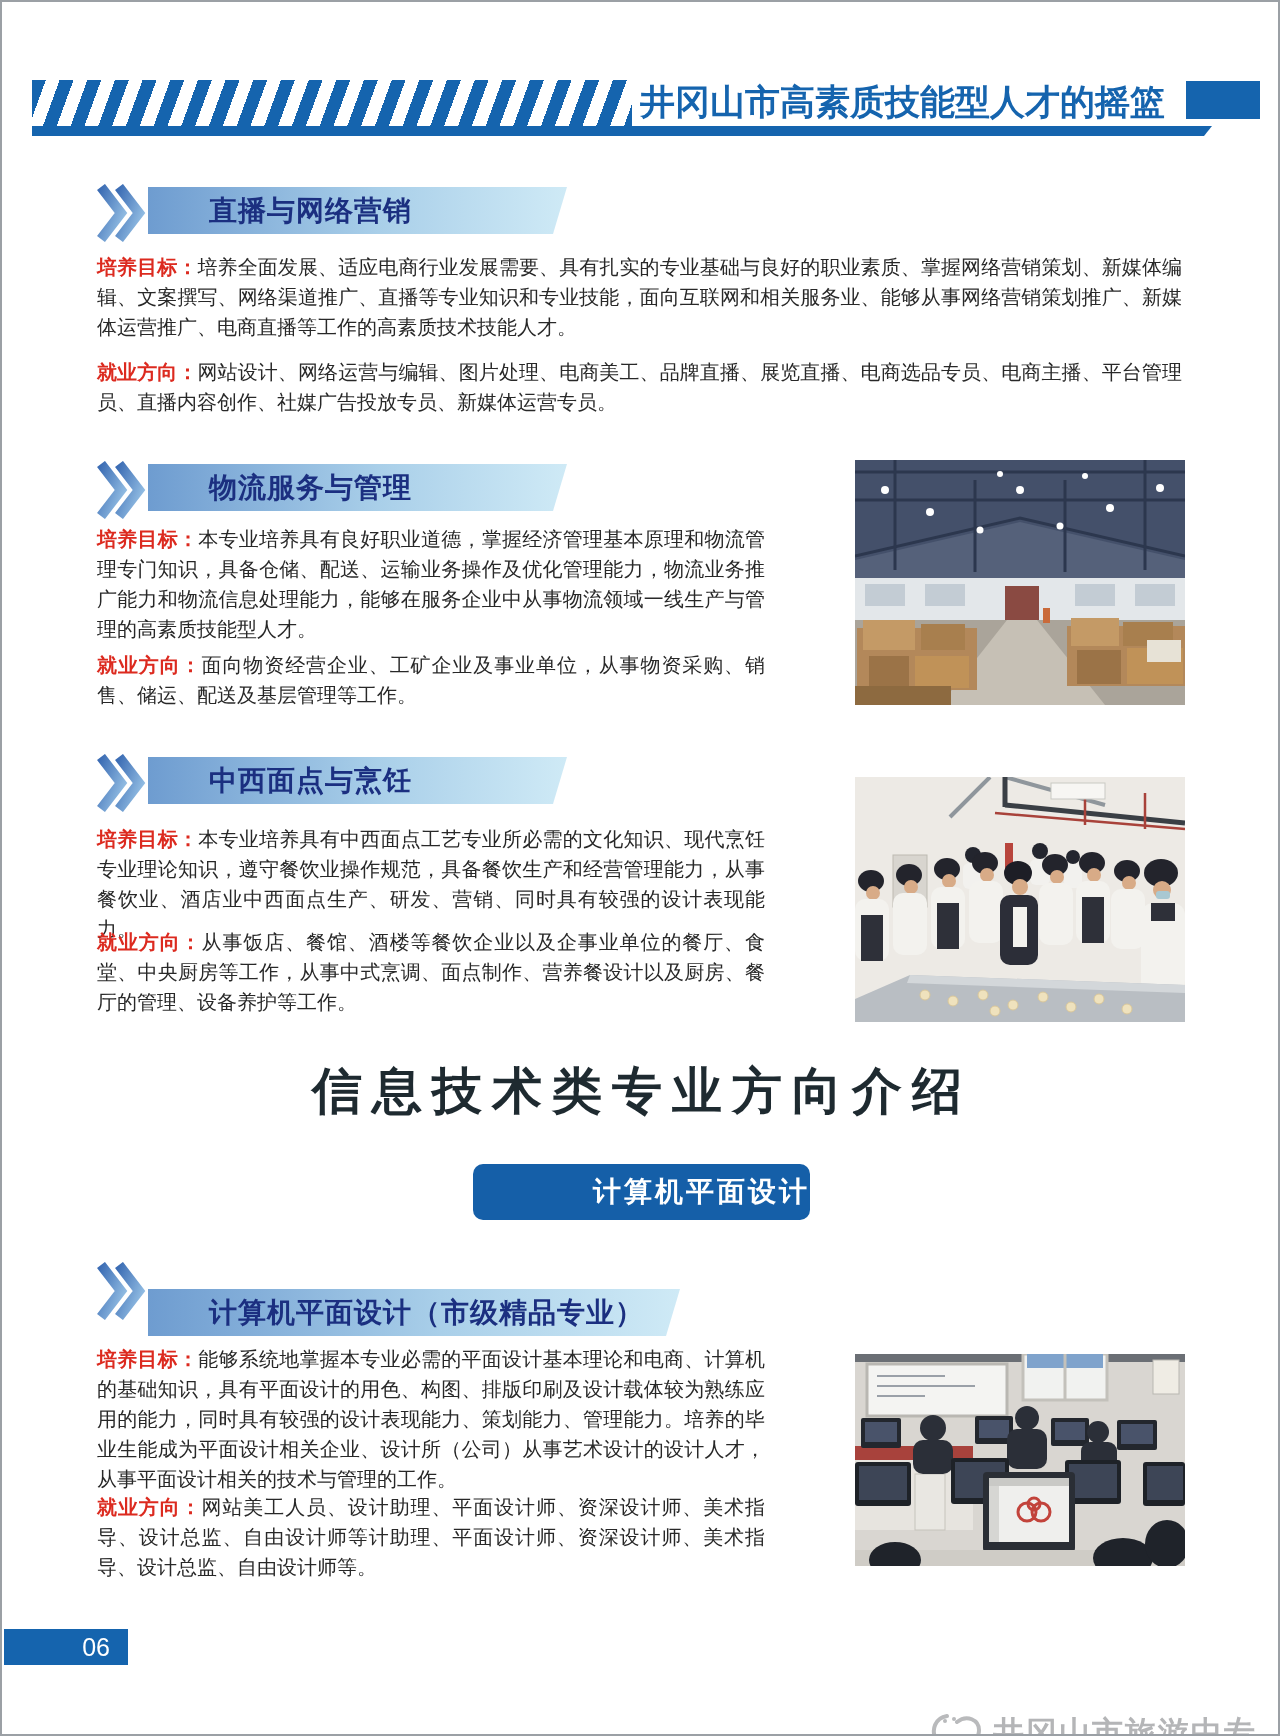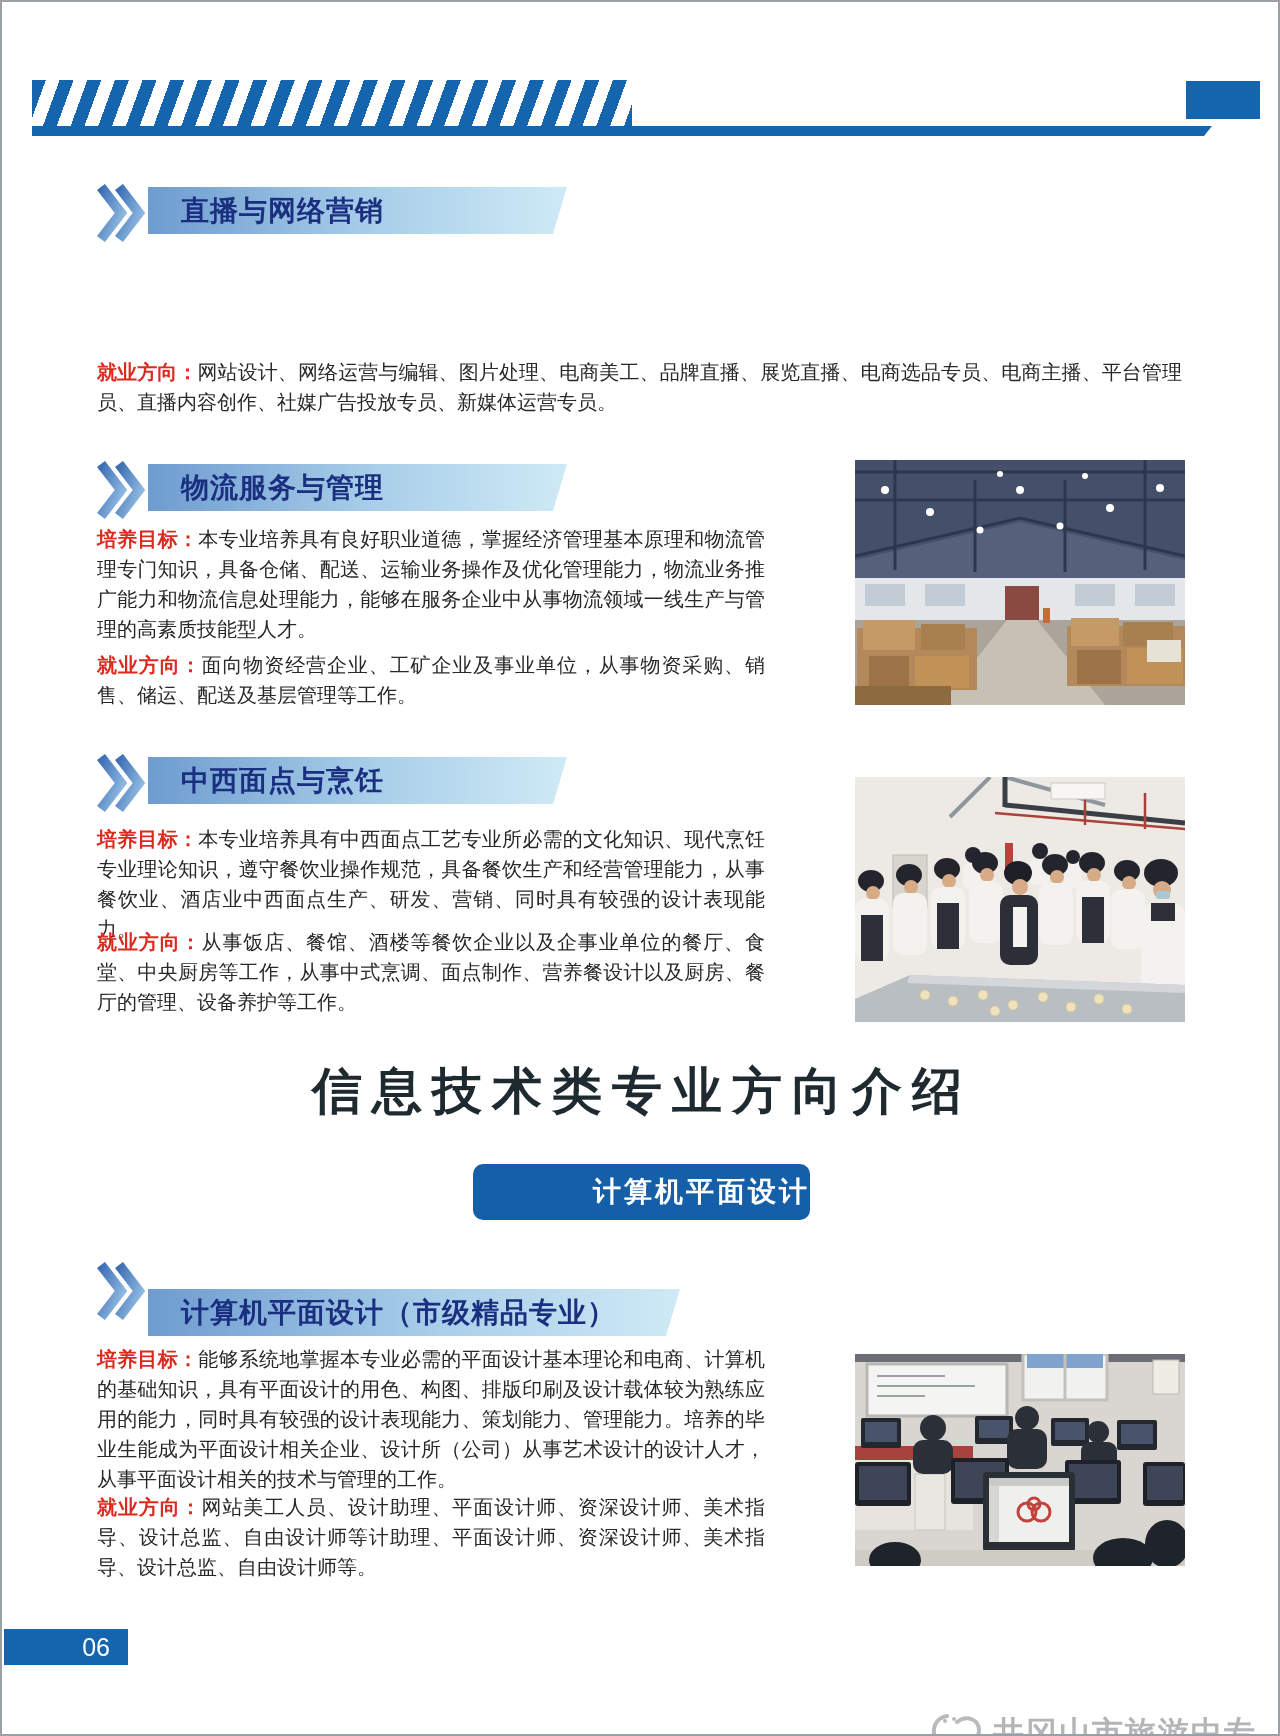--- a/index.html
+++ b/index.html
@@ -24,21 +24,21 @@
   }
   
   .chev{position:absolute;width:52px;height:58px;}
   .sec-bar{
     position:absolute;height:47px;
     background:linear-gradient(90deg,#6e9cd0 0%,#a9cfe9 55%,#cfeaf6 100%);
     clip-path:polygon(0 0,100% 0,calc(100% - 14px) 100%,0 100%);
   }
   .sec-title{
     display:block;font-size:28px;font-weight:bold;color:#1b2f80;
-    line-height:47px;padding-left:21px;letter-spacing:1px;white-space:nowrap;margin-left:12px;
+    line-height:47px;padding-left:61px;letter-spacing:1px;white-space:nowrap;
   }
   
   .para{
     position:absolute;margin:0;font-size:20px;line-height:30px;color:#282828;
     text-align:justify;
   }
   .lbl{font-weight:bold;color:#dc2a1f;}
   
   .cat-title{
     position:absolute;left:0;top:1058px;width:1280px;text-align:center;
@@ -73,30 +73,34 @@
   <svg width="0" height="0" style="position:absolute" aria-hidden="true">
     <defs>
       <linearGradient id="chevg" x1="0" y1="0" x2="1" y2="1">
         <stop offset="0" stop-color="#3b6cb4"></stop>
           <stop offset="1" stop-color="#9cc6e8"></stop>
       </linearGradient>
     </defs>
   </svg>
 
   <div class="hdr-stripes"></div>
+  <div class="hdr-slogan">井冈山市高素质技能型人才的摇篮</div>
   <div class="hdr-corner"></div>
   <div class="hdr-underline"></div>
 
   <svg class="chev" style="left:92px;top:182px" viewBox="0 0 52 58">
     <path d="M7 3 L27 29 L7 55" fill="none" stroke="url(#chevg)" stroke-width="10"></path>
     <path d="M25 3 L45 29 L25 55" fill="none" stroke="url(#chevg)" stroke-width="10"></path>
   </svg>
   <div class="sec-bar" style="left:146px;top:185px;width:419px">
     <span class="sec-title">直播与网络营销</span>
   </div>
+  <p class="para" style="left:95px;top:250px;width:1085px">
+    <span class="lbl">培养目标：</span><span>培养全面发展、适应电商行业发展需要、具有扎实的专业基础与良好的职业素质、掌握网络营销策划、新媒体编辑、文案撰写、网络渠道推广、直播等专业知识和专业技能，面向互联网和相关服务业、能够从事网络营销策划推广、新媒体运营推广、电商直播等工作的高素质技术技能人才。</span>
+  </p>
   <p class="para" style="left:95px;top:355px;width:1085px">
     <span class="lbl">就业方向：</span><span>网站设计、网络运营与编辑、图片处理、电商美工、品牌直播、展览直播、电商选品专员、电商主播、平台管理员、直播内容创作、社媒广告投放专员、新媒体运营专员。</span>
   </p>
 
   <svg class="chev" style="left:92px;top:459px" viewBox="0 0 52 58">
     <path d="M7 3 L27 29 L7 55" fill="none" stroke="url(#chevg)" stroke-width="10"></path>
     <path d="M25 3 L45 29 L25 55" fill="none" stroke="url(#chevg)" stroke-width="10"></path>
   </svg>
   <div class="sec-bar" style="left:146px;top:462px;width:419px">
     <span class="sec-title">物流服务与管理</span>

